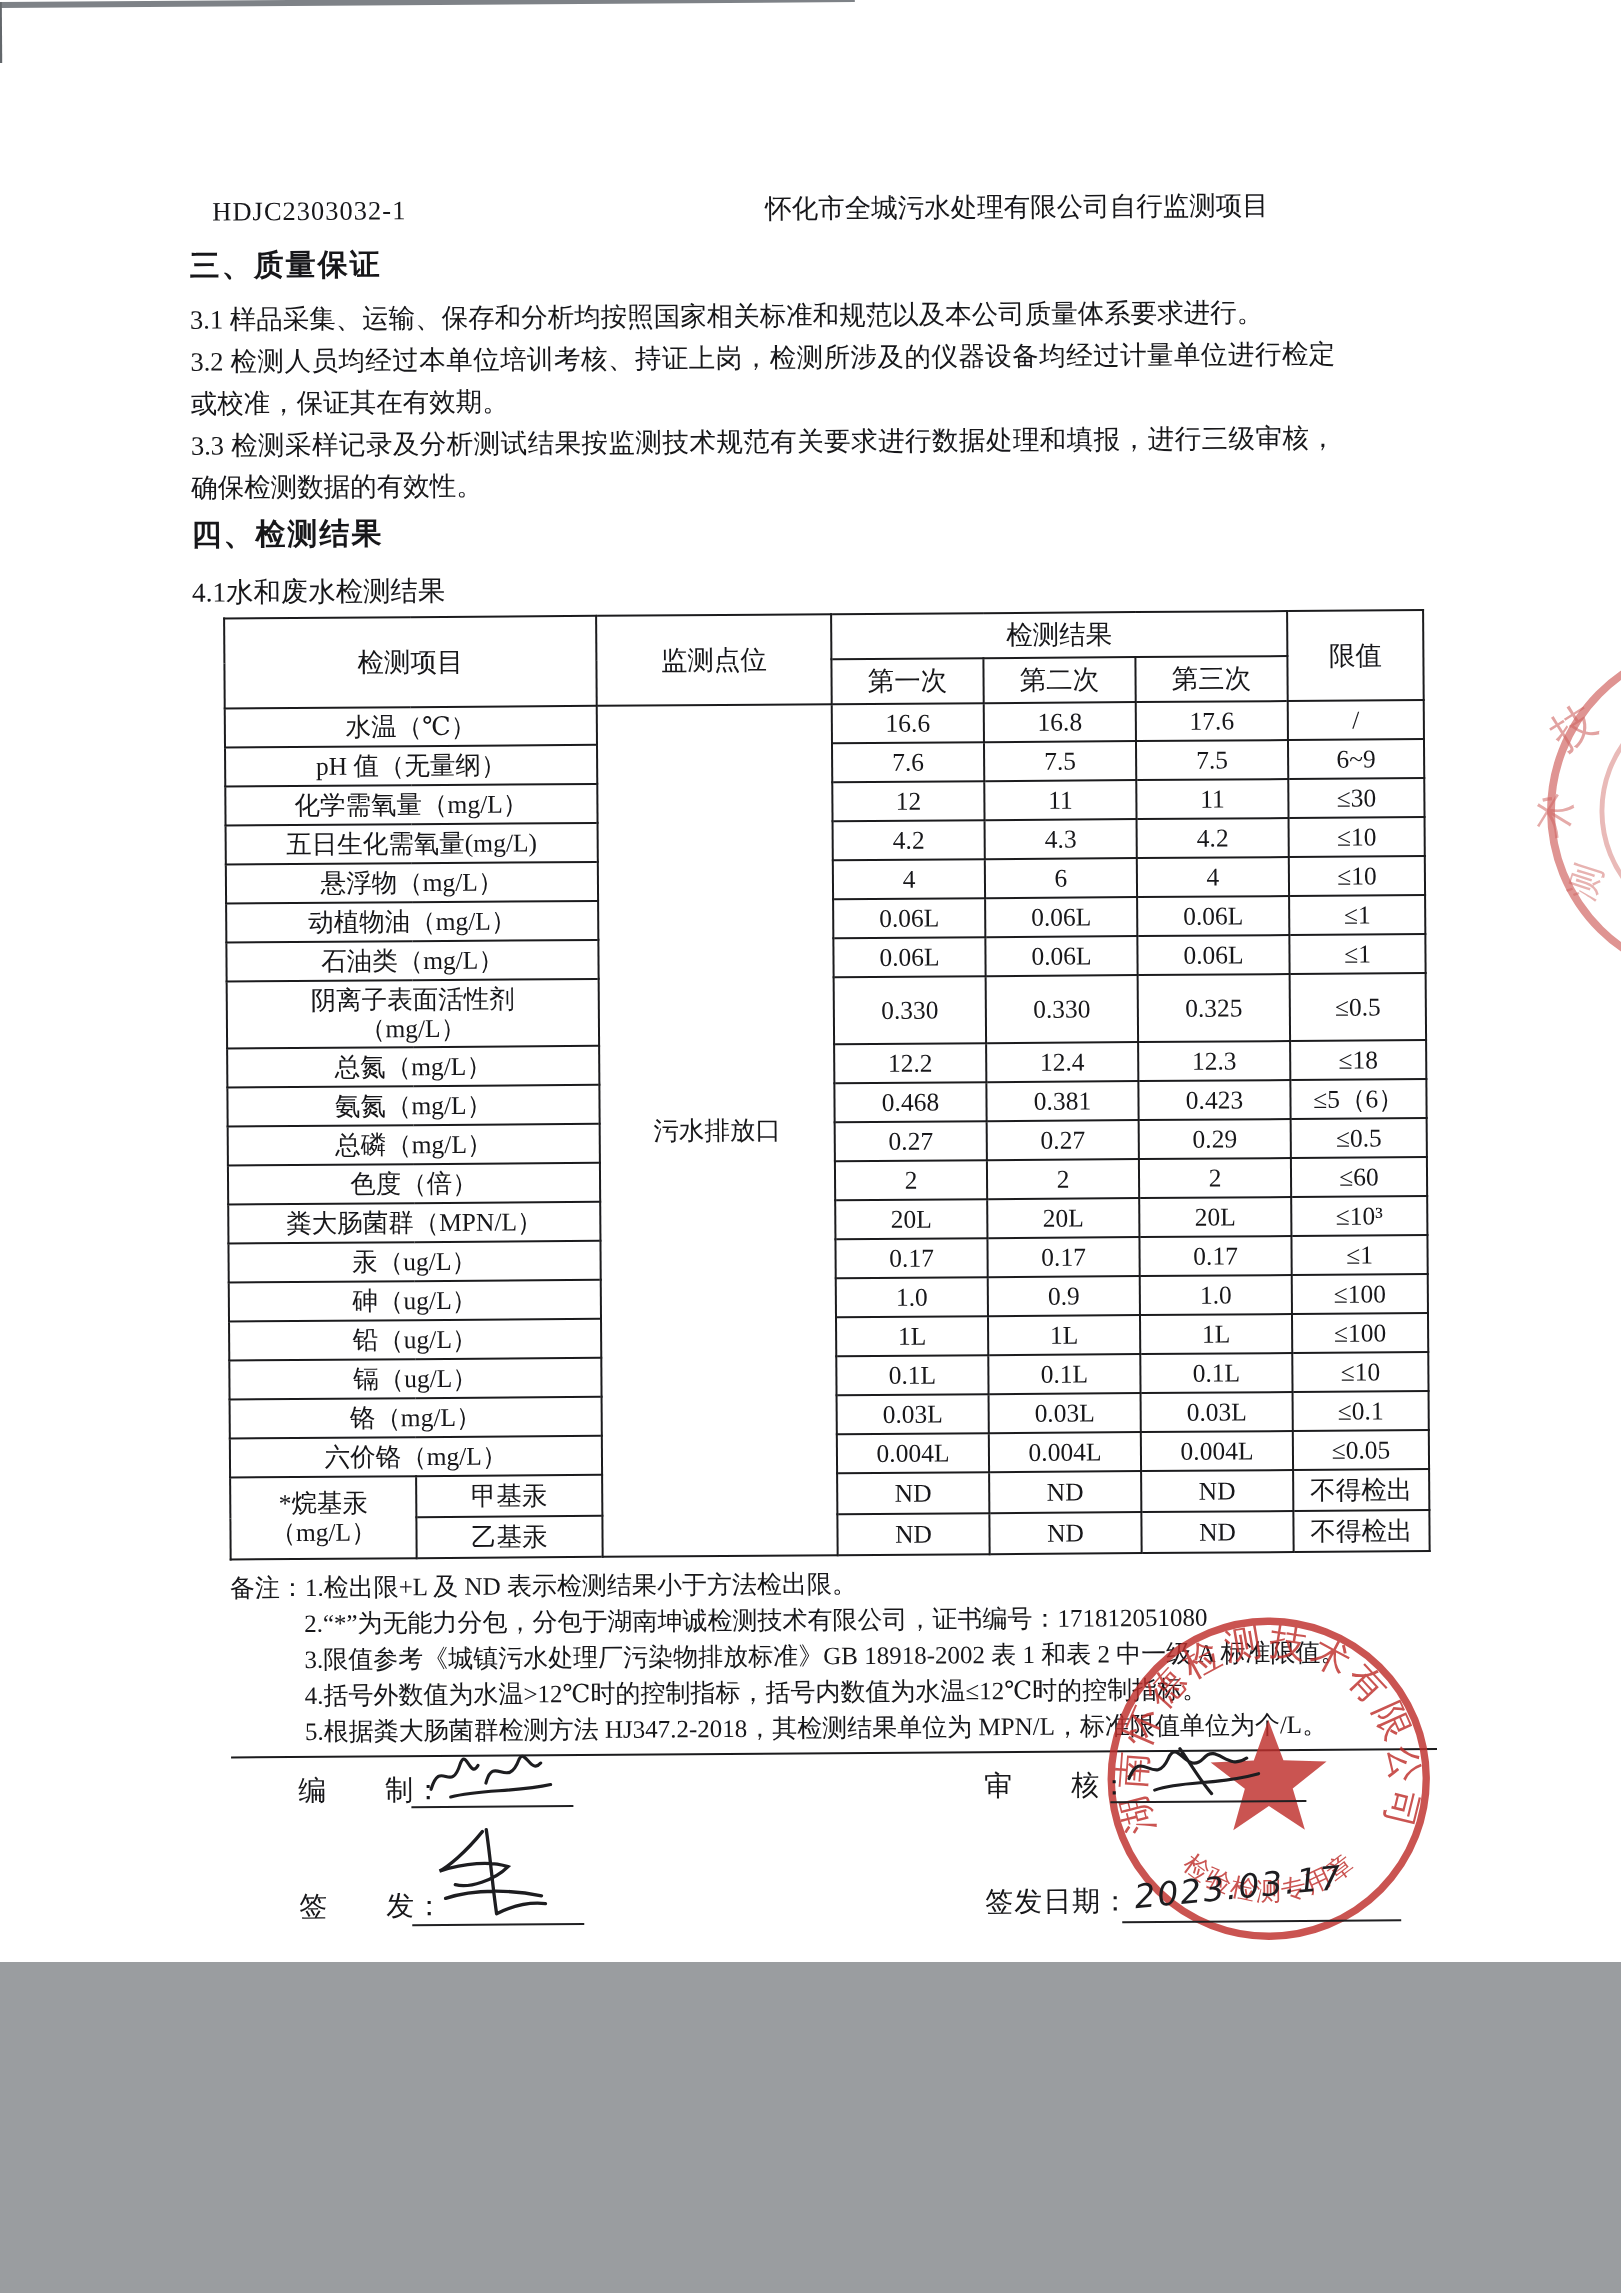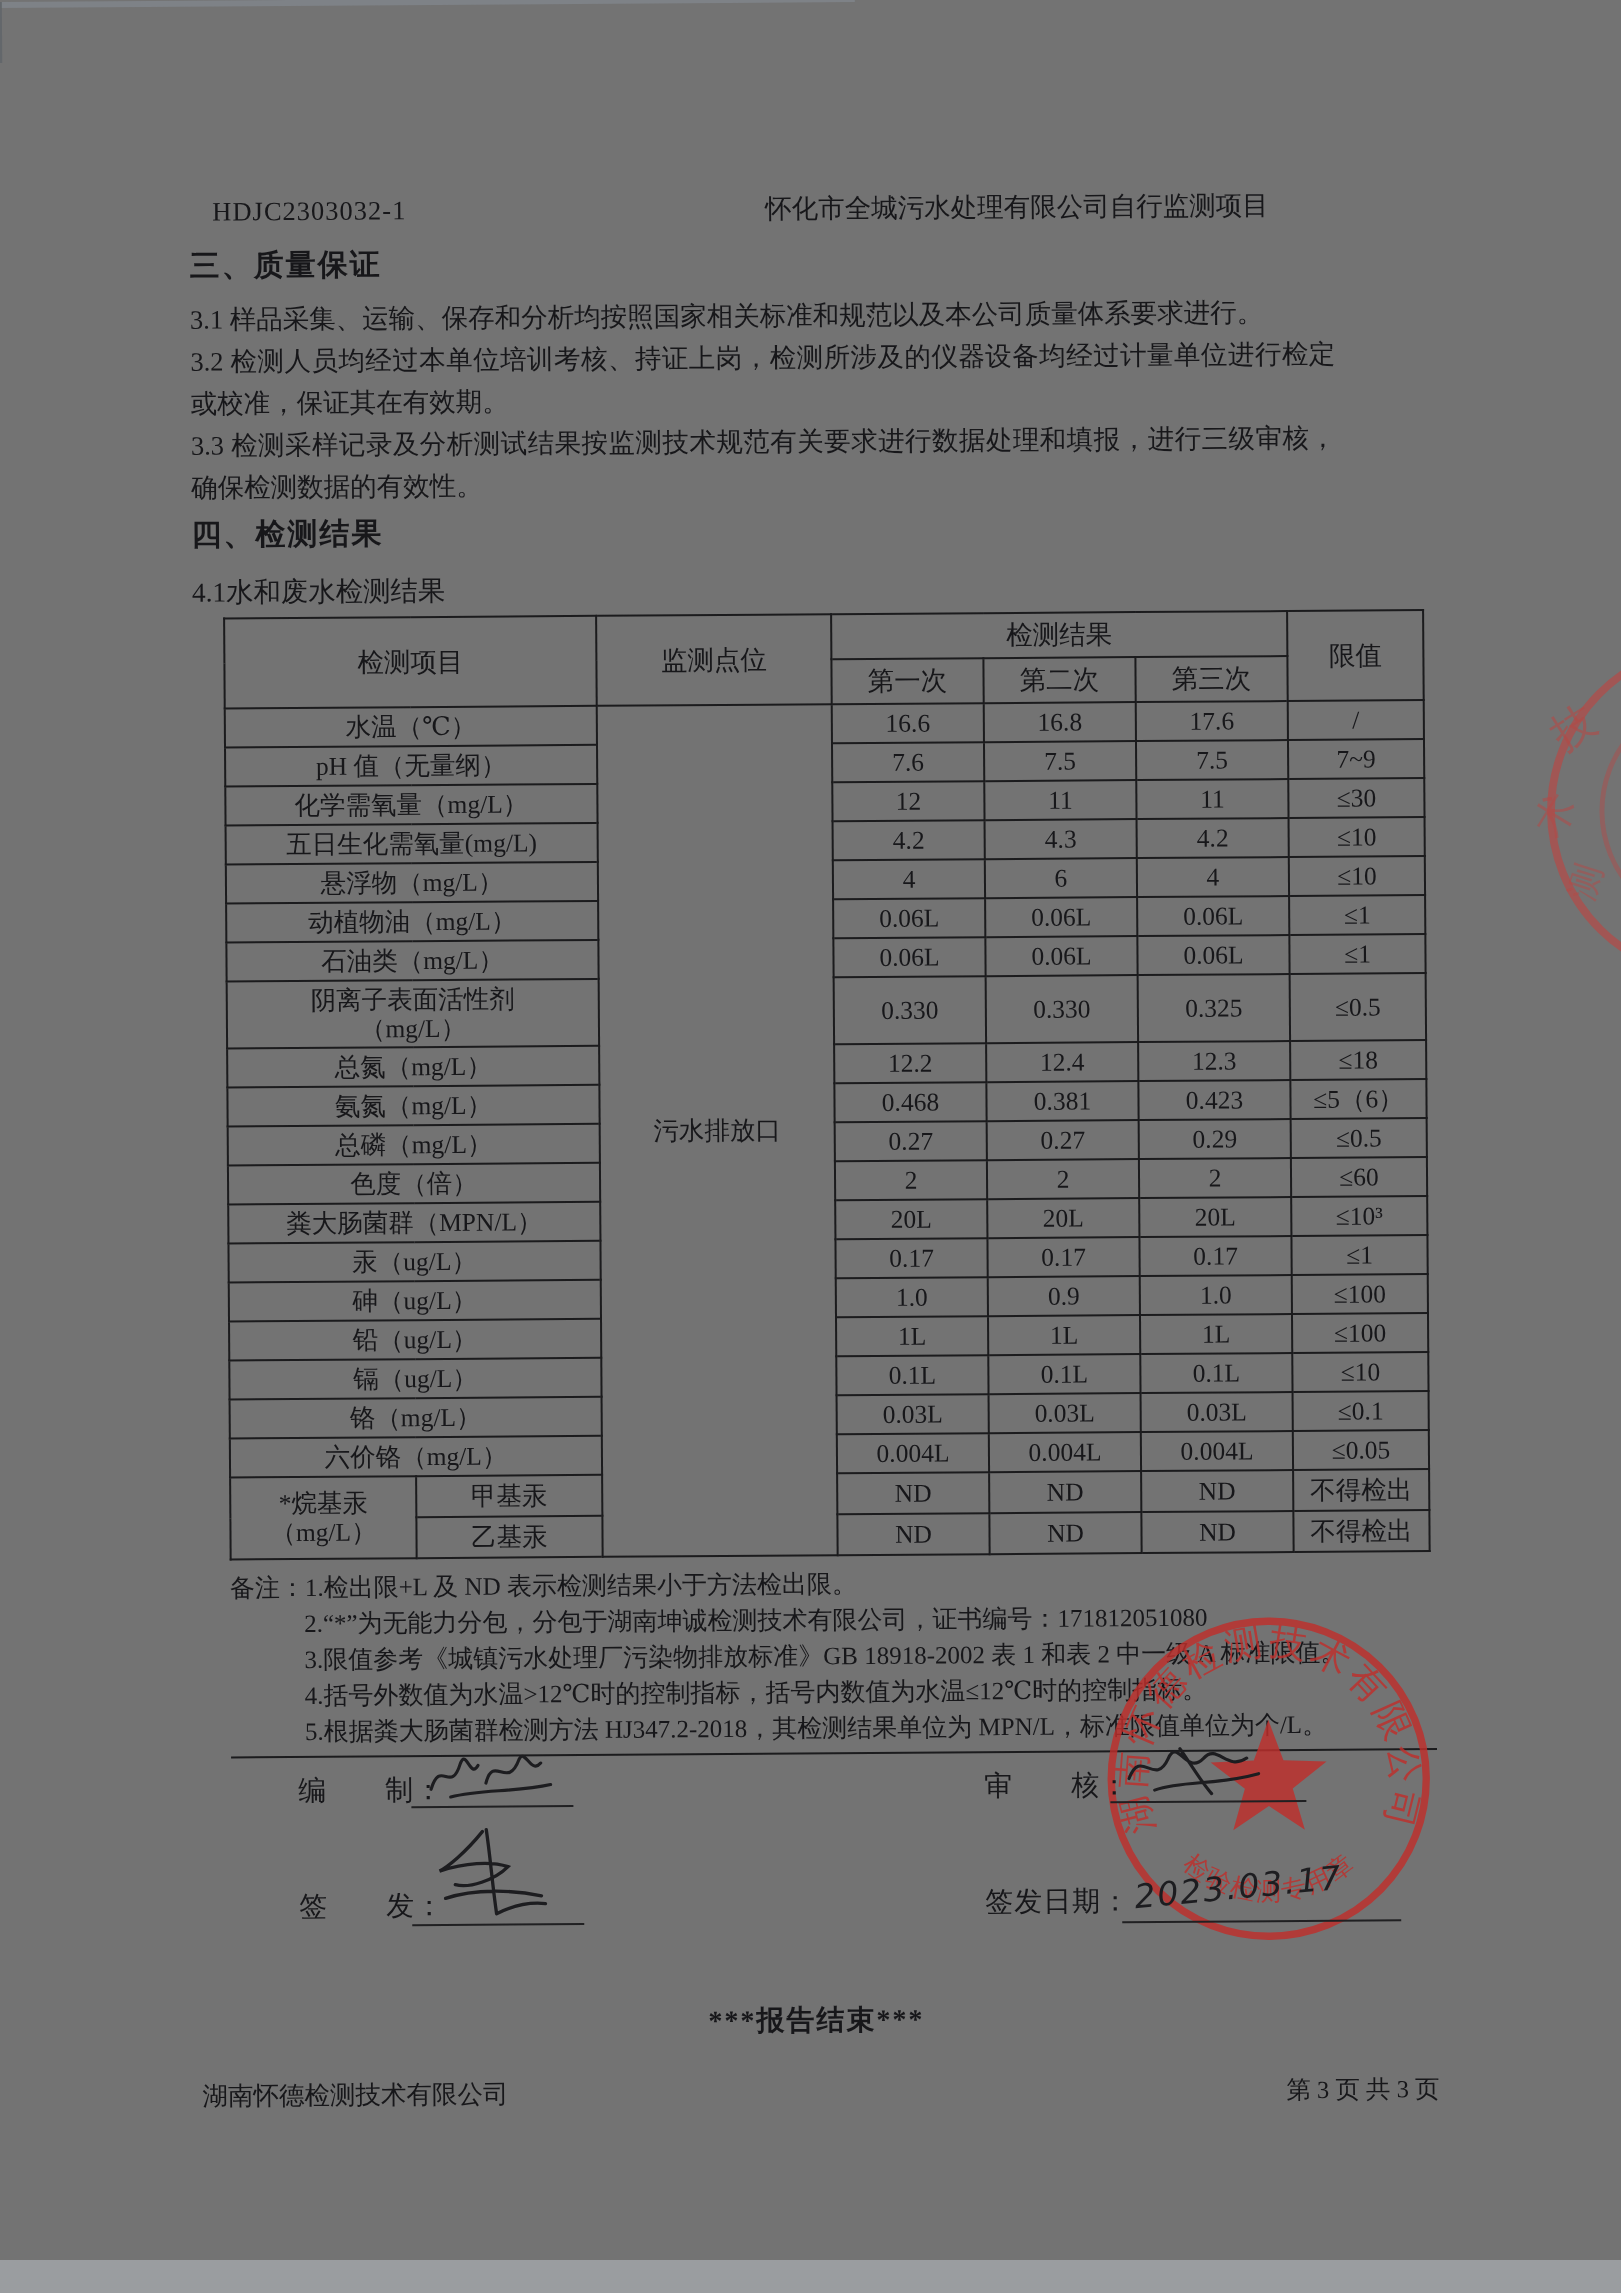--- a/index.html
+++ b/index.html
@@ -1,20 +1,20 @@
 <!DOCTYPE html>
 <html><head>
 <meta charset="utf-8">
 <style>
   * { margin:0; padding:0; box-sizing:border-box; }
   html,body { background:#9a9da0; }
   body { font-family:"Liberation Serif","DejaVu Serif",serif; }
   #page {
-    position:relative; width:1621px; height:2260px; margin:0 auto;
-    background:#737373; overflow:hidden; color:#17171a;
+    position:relative; width:1621px; height:1962px; margin:0 auto;
+    background:#ffffff; overflow:hidden; color:#17171a;
   }
   #content { position:absolute; inset:0; transform:rotate(-0.4deg); transform-origin:294px 1176px; }
   .abs { position:absolute; }
 
   
   .edge-top { position:absolute; left:0; top:0; width:863px; height:5.9px; background:#7e8287; }
   .edge-corner { position:absolute; left:0; top:0; width:9.8px; height:61px; background:#63676b; }
 
   
   .report-no { left:219px; top:196px; font-size:26.5px; letter-spacing:1px; }
@@ -117,21 +117,21 @@
             <td>16.6</td>
             <td>16.8</td>
             <td>17.6</td>
             <td>/</td>
           </tr>
           <tr class="drow">
             <td colspan="2">pH 值（无量纲）</td>
             <td>7.6</td>
             <td>7.5</td>
             <td>7.5</td>
-            <td>7~9</td>
+            <td>6~9</td>
           </tr>
           <tr class="drow">
             <td colspan="2">化学需氧量（mg/L）</td>
             <td>12</td>
             <td>11</td>
             <td>11</td>
             <td>≤30</td>
           </tr>
           <tr class="drow">
             <td colspan="2">五日生化需氧量(mg/L)</td>

